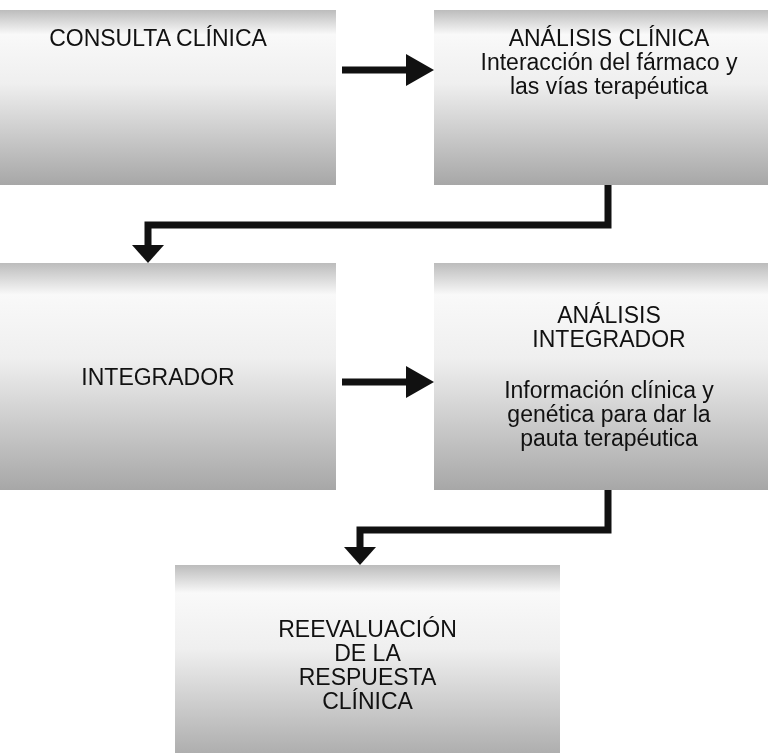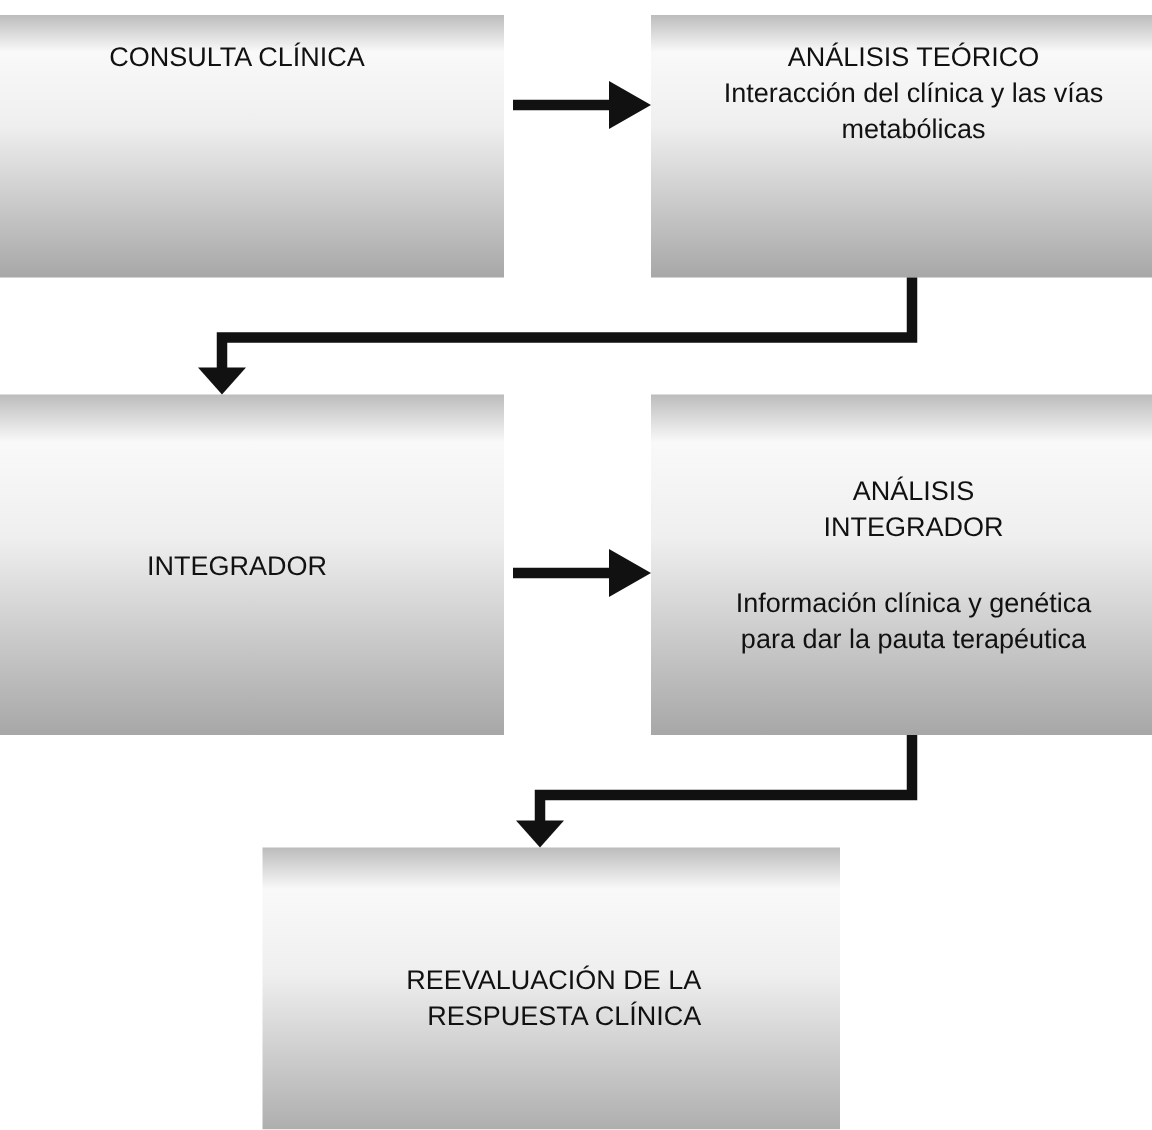--- a/index.html
+++ b/index.html
@@ -20,61 +20,61 @@
     position: absolute;
     background: linear-gradient(180deg, #bcbcbc 0%, #f9f9f9 14%, #efefef 42%, #a7a7a7 100%);
     text-align: center;
     display: flex;
     flex-direction: column;
     justify-content: flex-start;
     box-sizing: border-box;
   }
   .box .title,
   .box .body {
-    font-size: 18px;
+    font-size: 23px;
     line-height: 24px;
     margin: 0 auto;
   }
   .box-top { padding-top: 16px; }
   .box-mid { justify-content: center; }
 
   .box1 { left: -20px; top: 10px;  width: 356px; height: 175px; }
   .box2 { left: 434px; top: 10px;  width: 350px; height: 175px; }
   .box3 { left: -20px; top: 263px; width: 356px; height: 227px; }
   .box4 { left: 434px; top: 263px; width: 350px; height: 227px; }
   .box5 { left: 175px; top: 565px; width: 385px; height: 200px; }
 
   .box1 .body  { max-width: 262px; }
   .box2 .body  { max-width: 272px; }
   .box3 .body  { max-width: 252px; }
   .box4 .title { max-width: 160px; }
   .box4 .body  { max-width: 246px; margin-top: 27px; }
-  .box5 .title { max-width: 200px; text-align: right; }
+  .box5 .title { max-width: 200px; }
 
   .arrows {
     position: absolute;
     left: 0;
     top: 0;
     width: 768px;
     height: 753px;
     pointer-events: none;
   }
 </style>
 </head>
 <body>
 
 <div class="stage">
 
   <div class="box box1 box-top">
     <div class="title">CONSULTA CLÍNICA</div>
   </div>
 
   <div class="box box2 box-top">
-    <div class="title">ANÁLISIS TEÓRICO</div>
-    <div class="body">Interacción del clínica y las vías metabólicas</div>
+    <div class="title">ANÁLISIS CLÍNICA</div>
+    <div class="body">Interacción del fármaco y las vías terapéutica</div>
   </div>
 
   <div class="box box3 box-mid">
     <div class="title">INTEGRADOR</div>
   </div>
 
   <div class="box box4 box-mid">
     <div class="title">ANÁLISIS INTEGRADOR</div>
     <div class="body">Información clínica y genética para dar la pauta terapéutica</div>
   </div>

